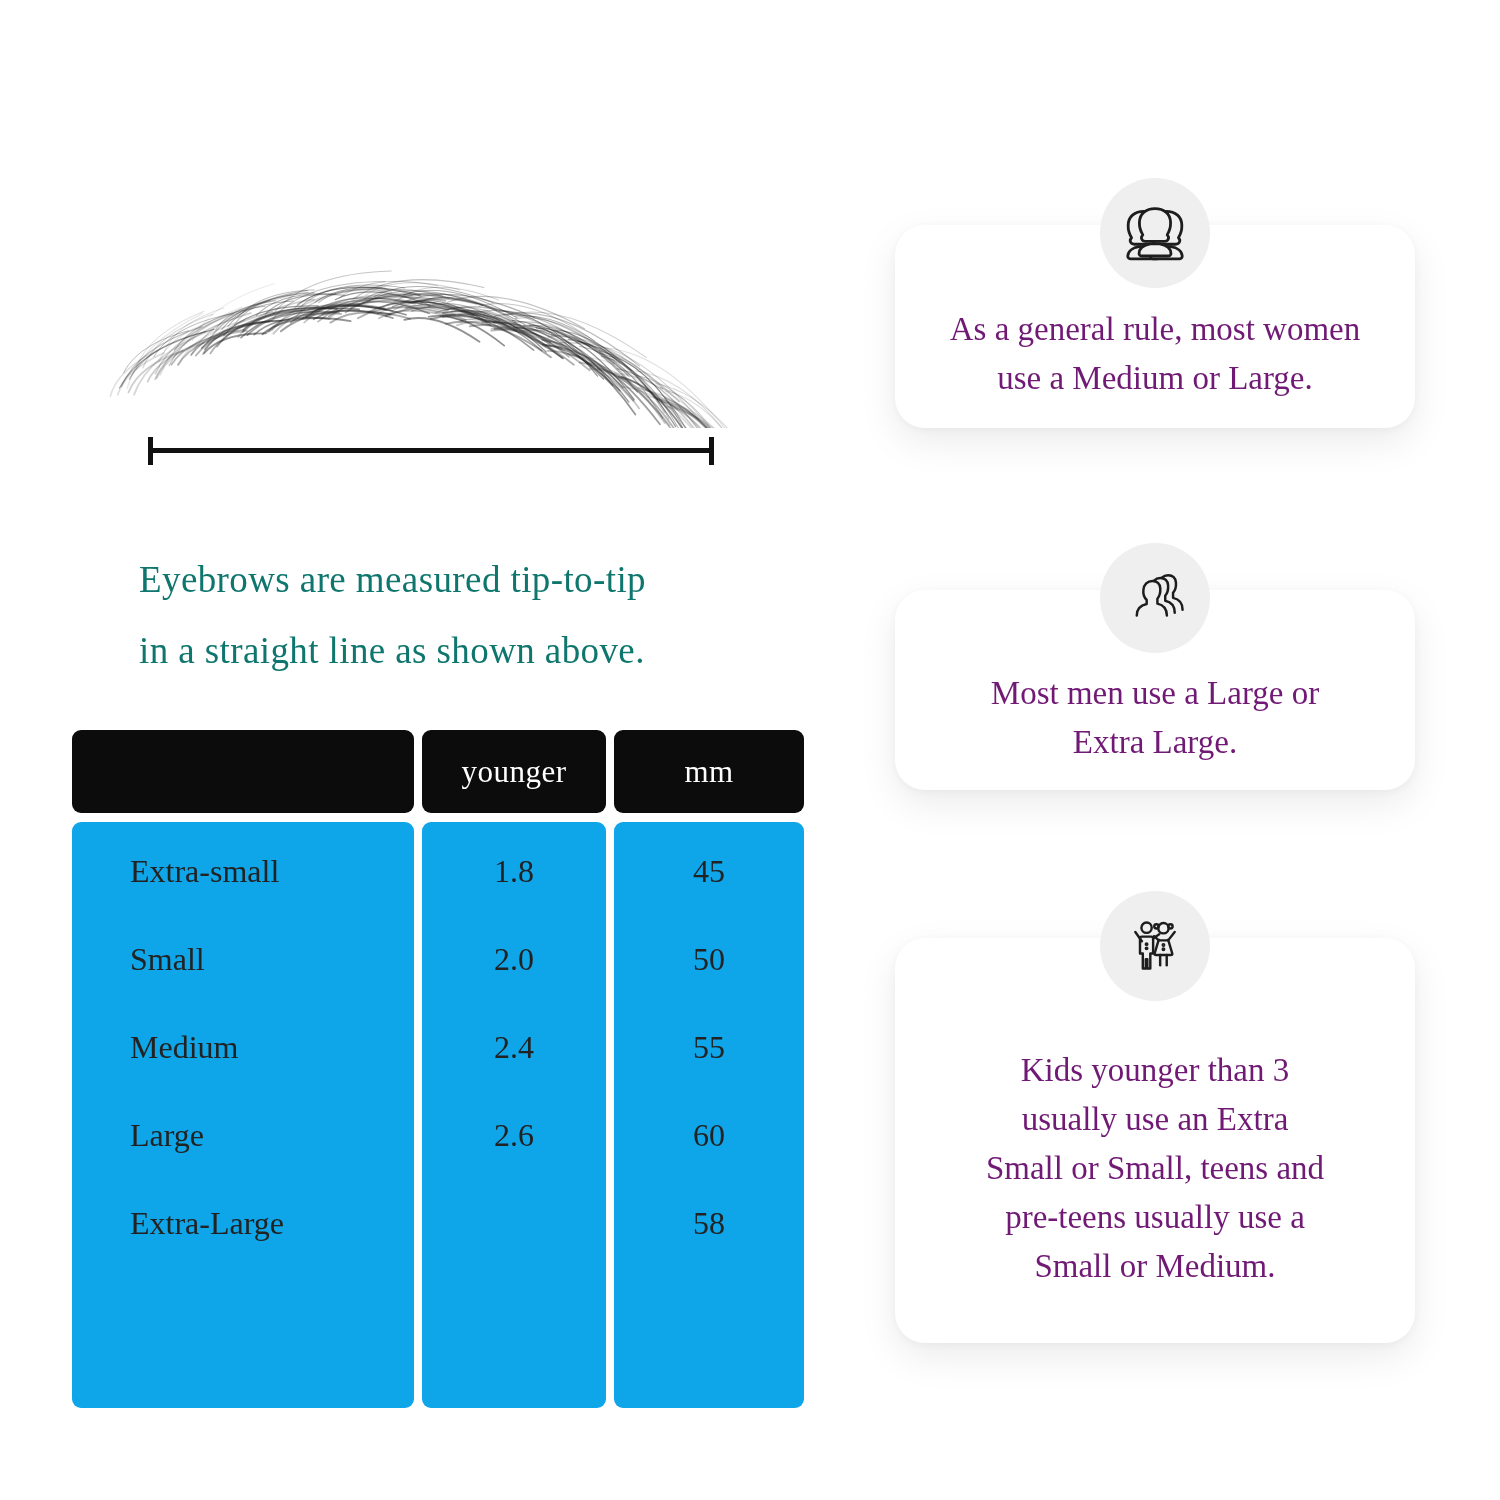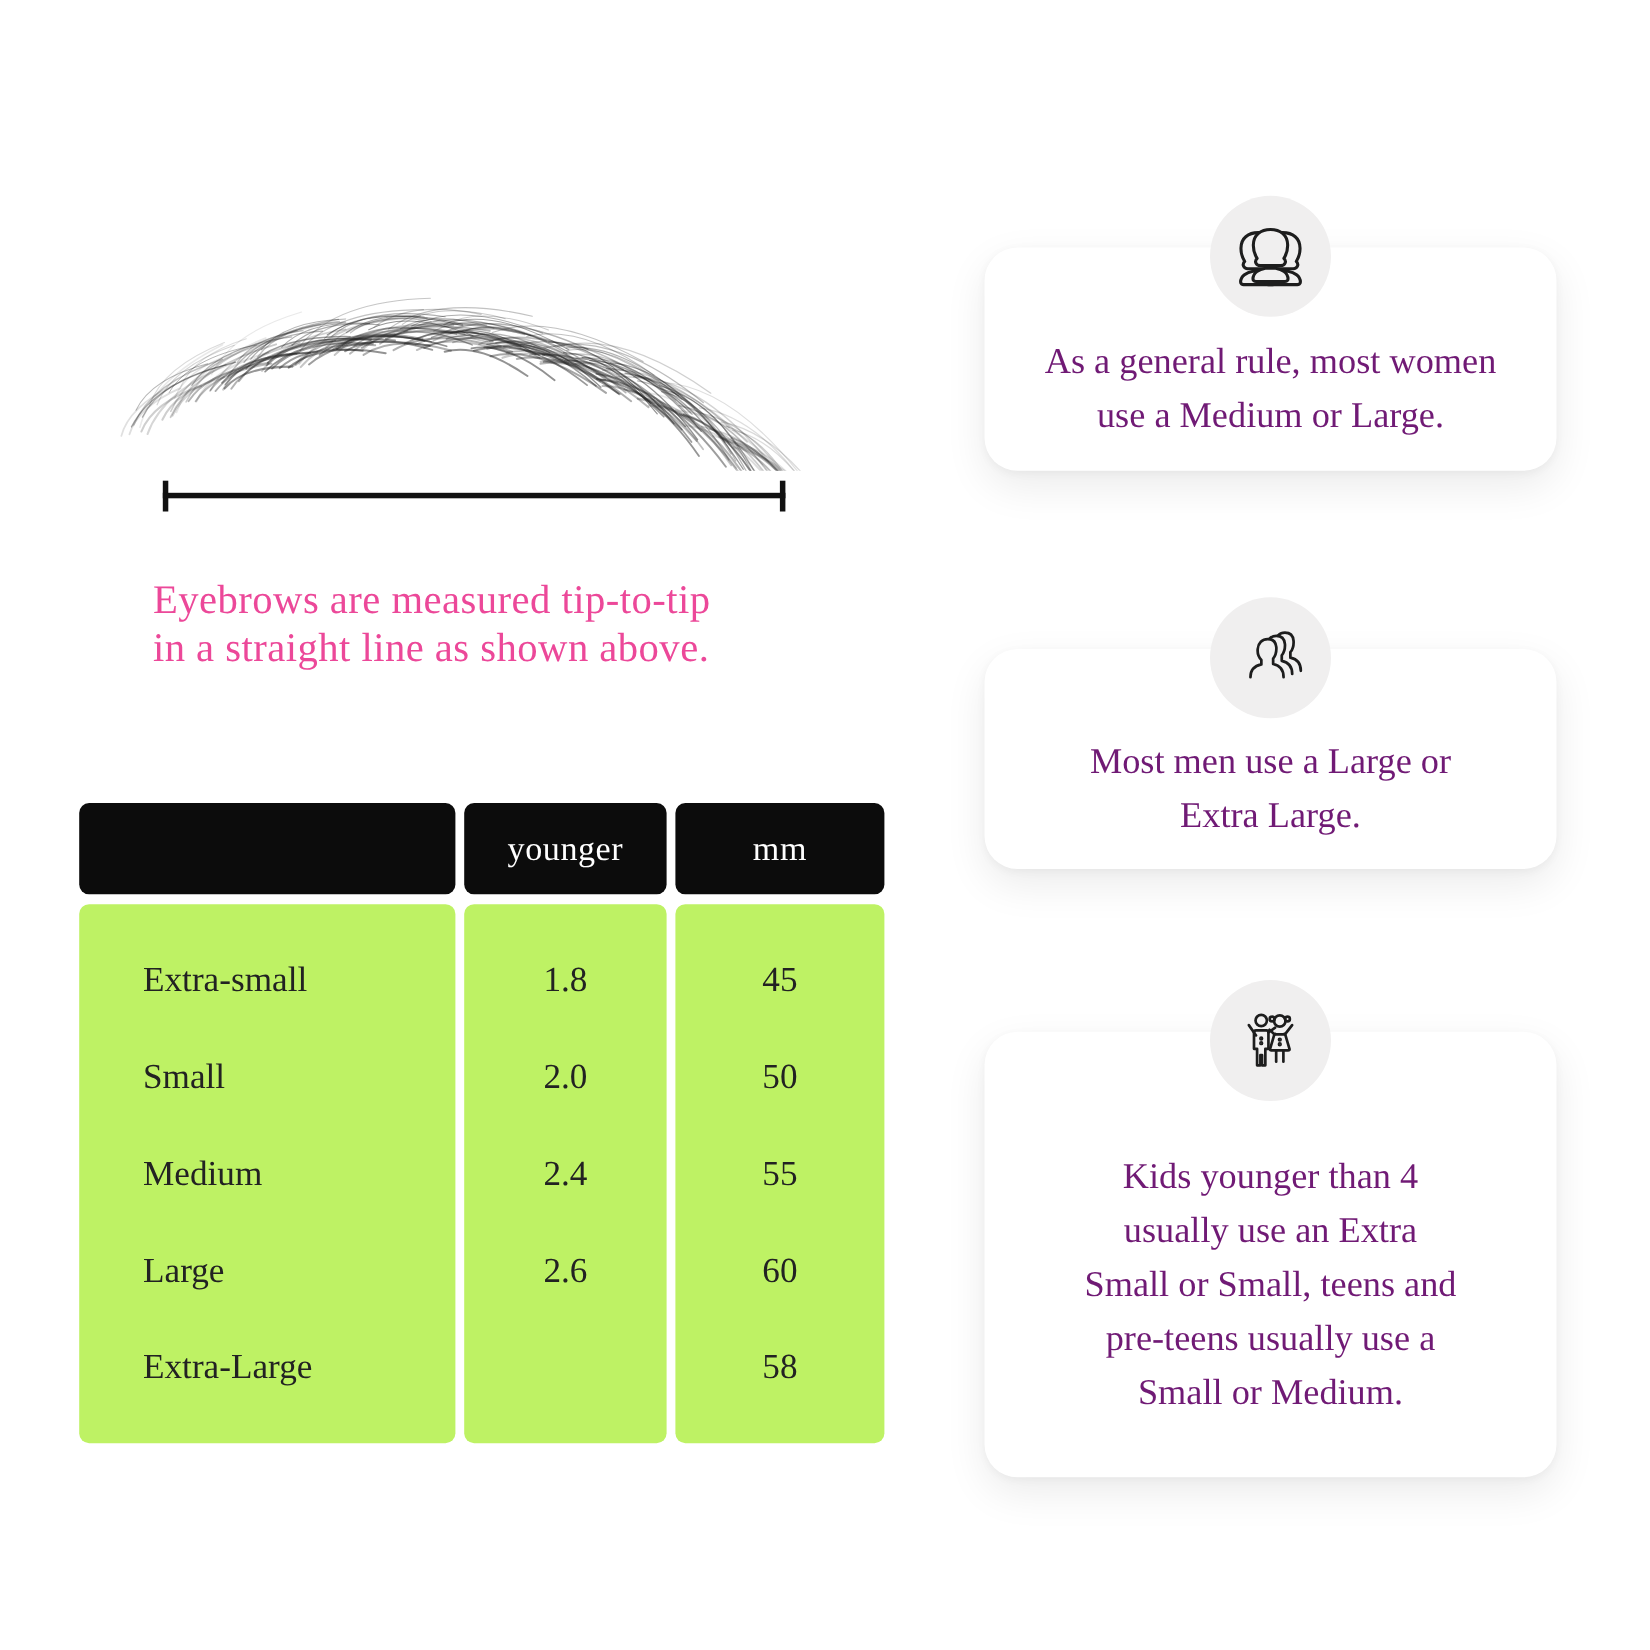--- a/index.html
+++ b/index.html
@@ -7,30 +7,30 @@
     position:relative;width:1500px;height:1500px;background:#ffffff;overflow:hidden;
     font-family:"Liberation Serif","DejaVu Serif",serif;color:#1f1f1f;
   }
   
   .brow-svg{position:absolute;left:105px;top:236px;width:640px;height:192px;}
   .mline{position:absolute;left:148px;top:437px;width:566px;height:28px;}
   .mline .bar{position:absolute;left:0;right:0;top:11px;height:5px;background:#111;}
   .mline .tick{position:absolute;top:0;width:5px;height:28px;background:#111;}
   .mline .tick.left{left:0;} .mline .tick.right{right:0;}
   .caption{
-    position:absolute;left:139px;top:524px;width:680px;
-    font-size:37px;line-height:44px;white-space:pre-line;letter-spacing:.4px;color:#ec4899;
+    position:absolute;left:139px;top:544px;width:680px;
+    font-size:37px;line-height:71px;white-space:pre-line;letter-spacing:.4px;color:#0f766e;
   }
   
   .size-table{position:absolute;left:72px;top:730px;display:grid;grid-template-columns:342px 184px 190px;column-gap:8px;}
   .thead{
     height:83px;background:#0c0c0c;border-radius:9px;color:#ffffff;
     display:flex;align-items:center;justify-content:center;font-size:31px;letter-spacing:.5px;
   }
-  .tbody{margin-top:9px;background:#bef264;border-radius:9px;height:490px;padding-top:24px;box-sizing:border-box;}
+  .tbody{margin-top:9px;background:#0ea5e9;border-radius:9px;height:586px;padding-top:5px;box-sizing:border-box;}
   .cell{height:88px;display:flex;align-items:center;font-size:32px;color:#222;}
   .cell.label{padding-left:58px;}
   .cell.num{justify-content:center;}
   
   .card{
     position:absolute;left:895px;width:520px;background:#ffffff;border-radius:30px;
     box-shadow:0 14px 38px rgba(0,0,0,.08),0 2px 8px rgba(0,0,0,.04);
   }
   .card.c1{top:225px;height:203px;}
   .card.c2{top:590px;height:200px;}
@@ -334,20 +334,20 @@
           <path d="M46,26 L53,17"></path>
           <path d="M36,26 L31,21.5"></path>
           <path d="M37,26 Q36.3,24.8 35.6,26.5 L31.6,40 Q31.2,41.5 33,41.5 L49,41.5 Q50.8,41.5 50.4,40 L46.4,26.5 Q45.7,24.8 45,26 Z"></path>
           <circle cx="41" cy="31" r="0.8" fill="#1d1d1d"></circle>
           <circle cx="41" cy="35.5" r="0.8" fill="#1d1d1d"></circle>
           <path d="M37.5,41.5 L37.5,52.5"></path>
           <path d="M44.5,41.5 L44.5,52.5"></path>
         </g>
       </svg>
     </div>
-    <div class="card-text">Kids younger than 4
+    <div class="card-text">Kids younger than 3
 usually use an Extra
 Small or Small, teens and
 pre-teens usually use a
 Small or Medium.</div>
   </div>
 
 </div>
 
 </body></html>

